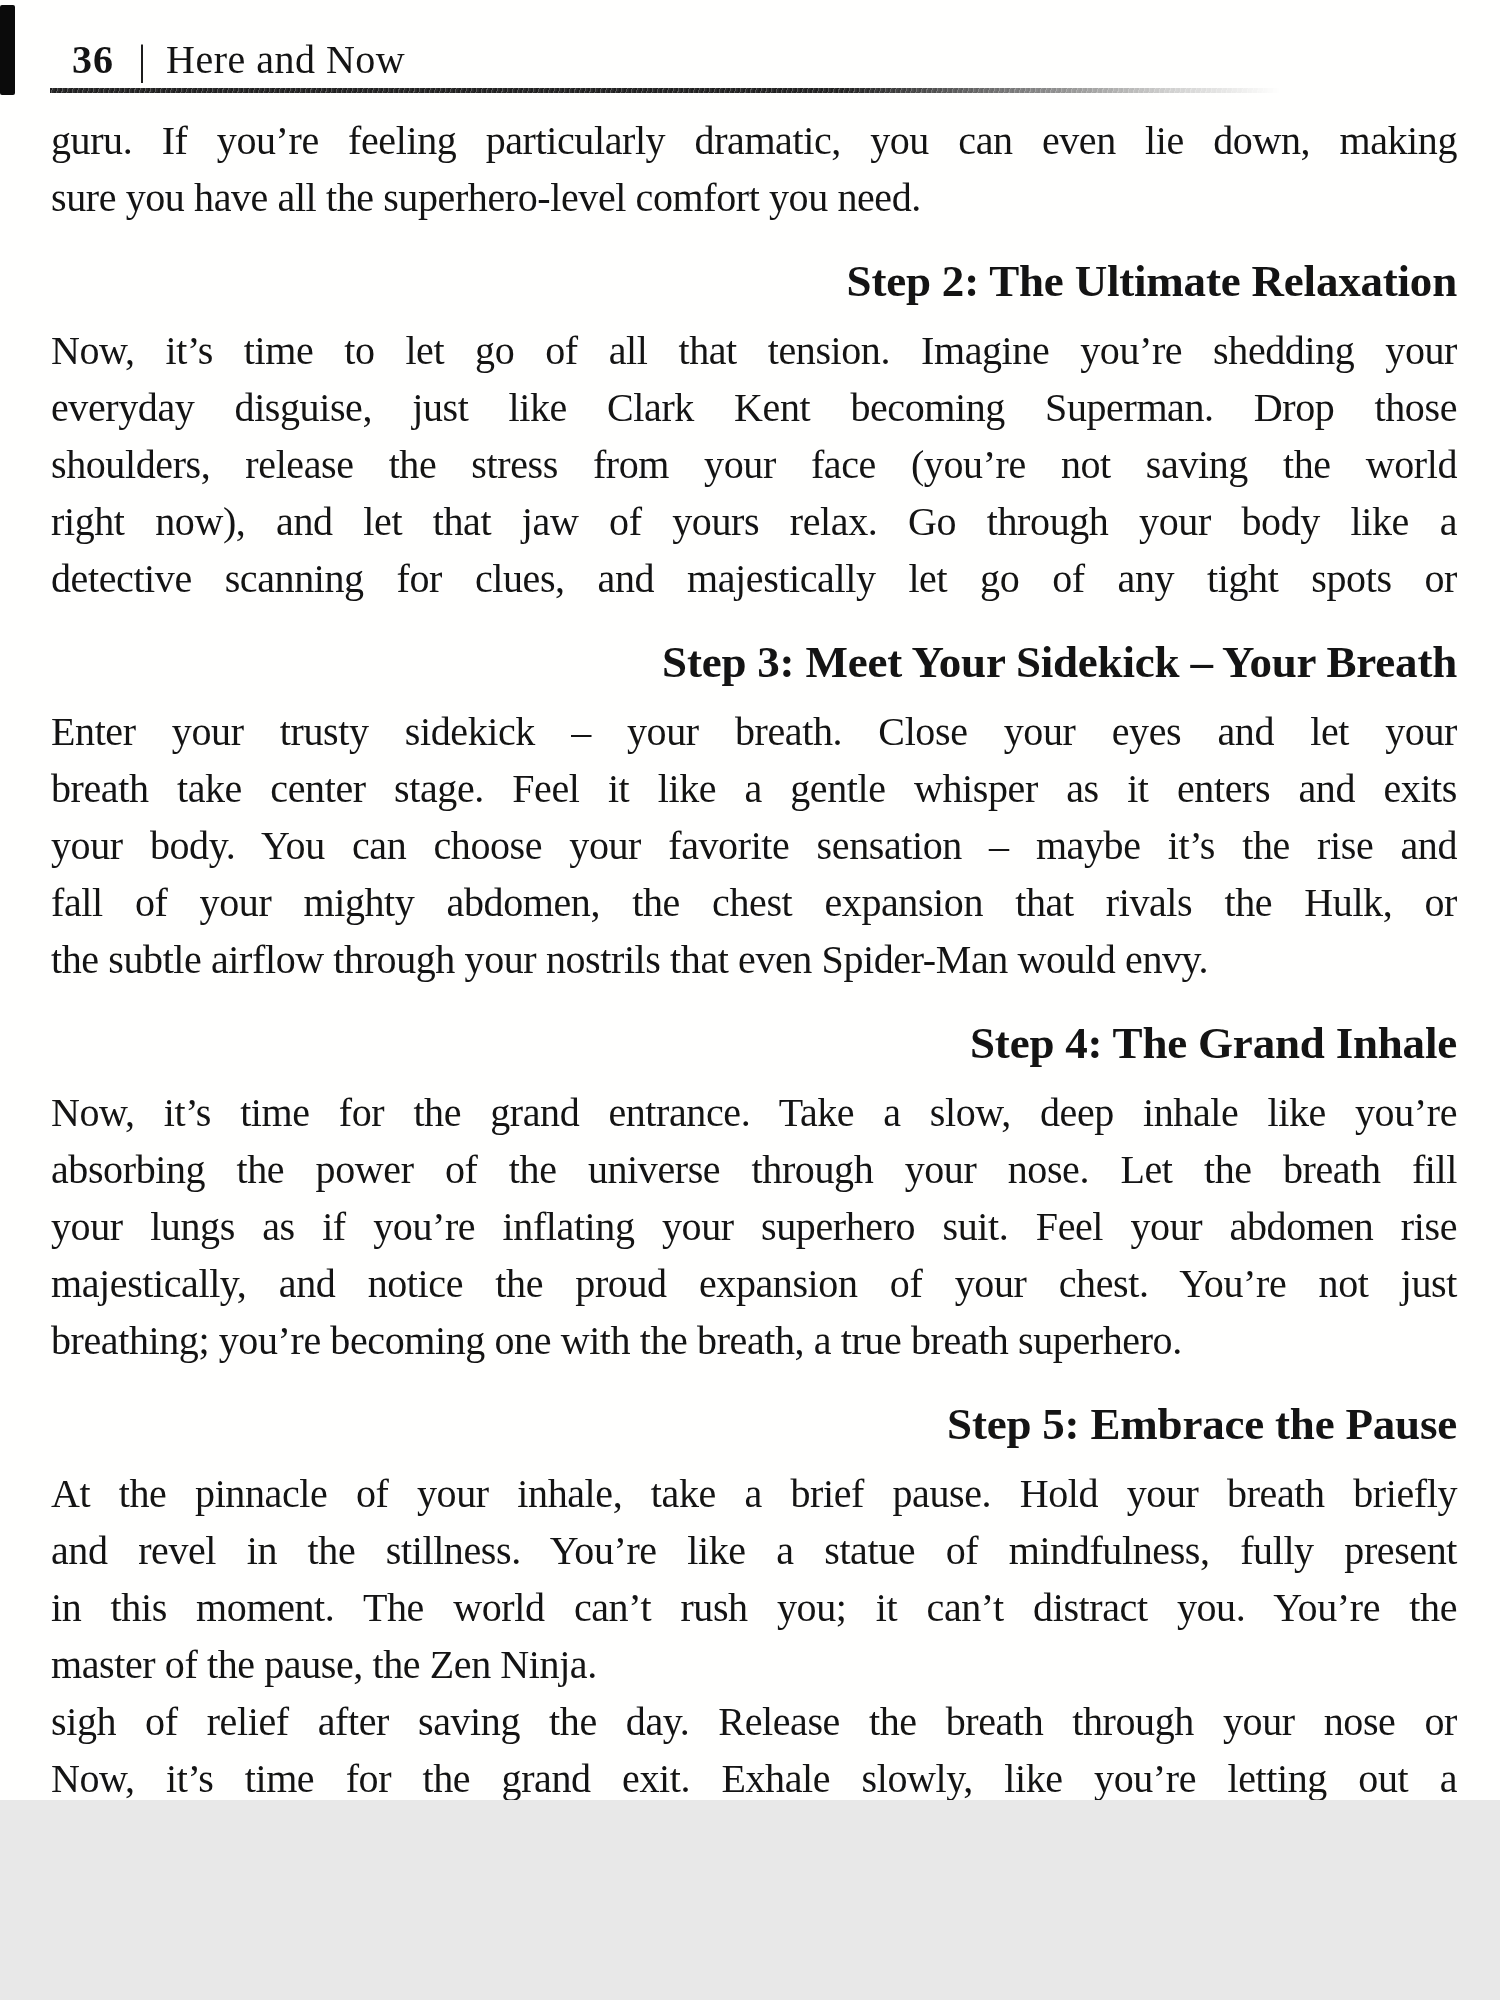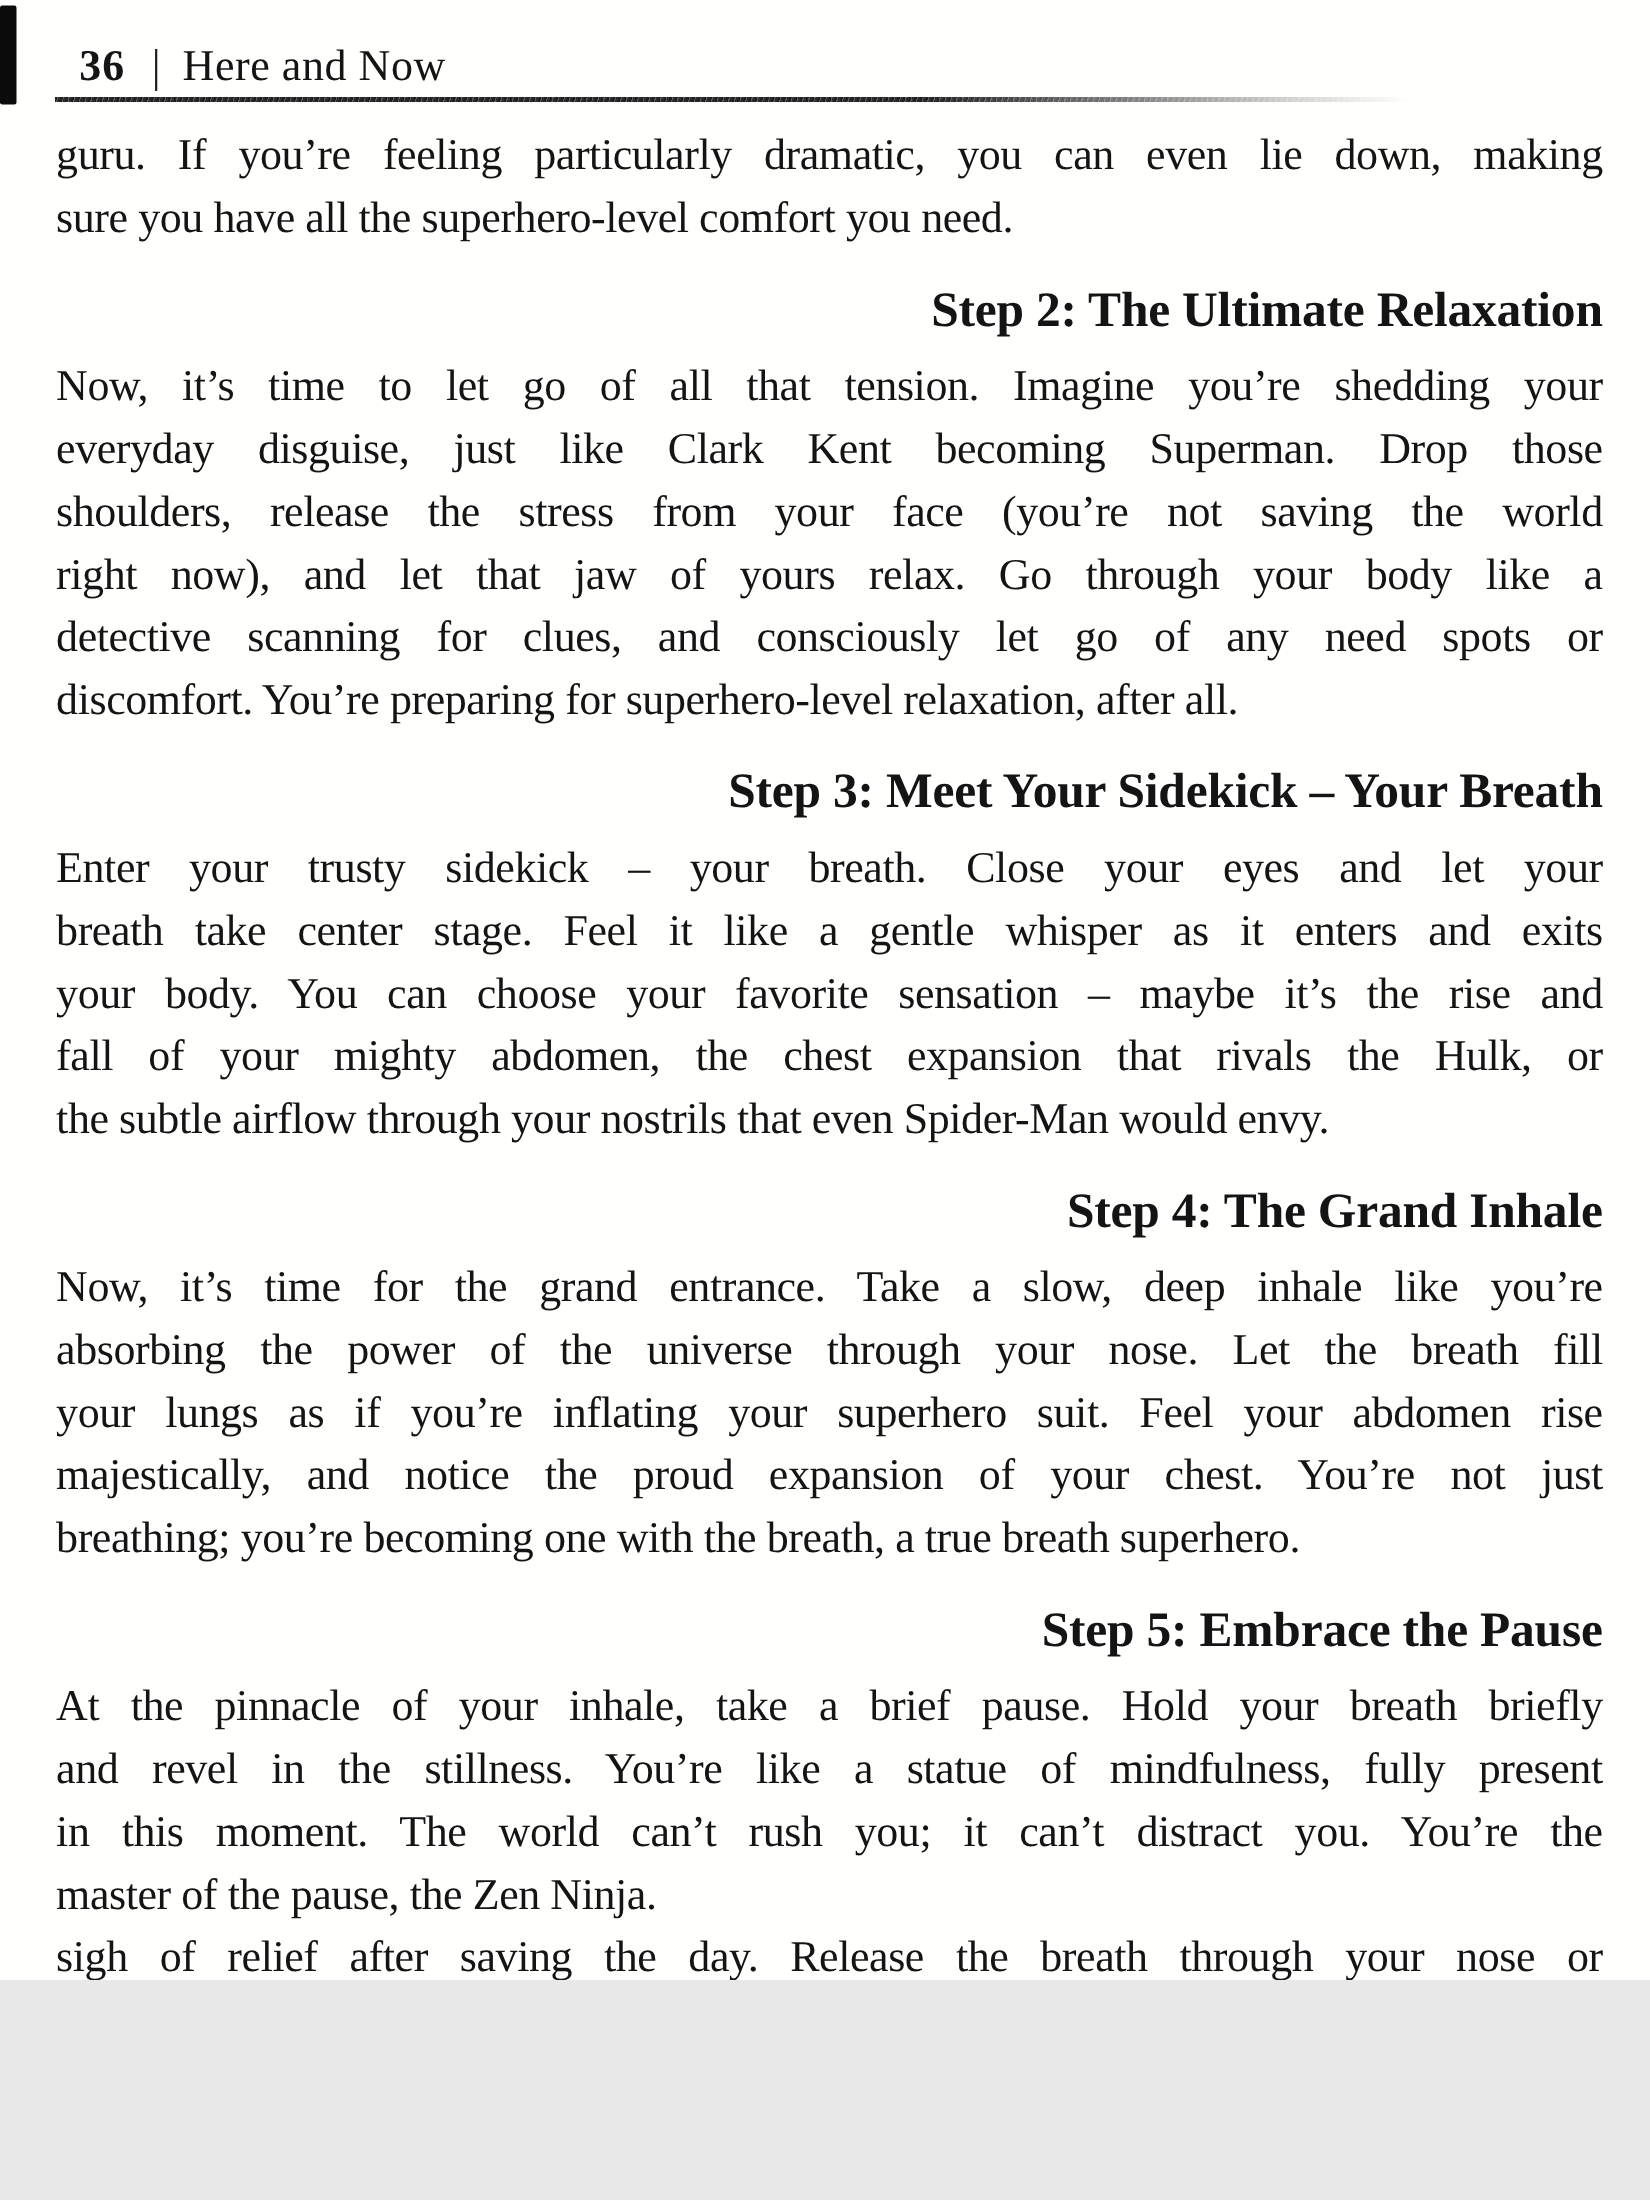--- a/index.html
+++ b/index.html
@@ -94,22 +94,21 @@
       <div class="paragraph">
         <div class="line">guru. If you’re feeling particularly dramatic, you can even lie down, making</div>
         <div class="line last">sure you have all the superhero-level comfort you need.</div>
       </div>
       <div class="heading">Step 2: The Ultimate Relaxation</div>
       <div class="paragraph">
         <div class="line">Now, it’s time to let go of all that tension. Imagine you’re shedding your</div>
         <div class="line">everyday disguise, just like Clark Kent becoming Superman. Drop those</div>
         <div class="line">shoulders, release the stress from your face (you’re not saving the world</div>
         <div class="line">right now), and let that jaw of yours relax. Go through your body like a</div>
-        <div class="line">detective scanning for clues, and consciously let go of any need spots or</div>
-        <div class="line last">discomfort. You’re preparing for superhero-level relaxation, after all.</div>
+        <div class="line">detective scanning for clues, and majestically let go of any tight spots or</div>
       </div>
       <div class="heading">Step 3: Meet Your Sidekick – Your Breath</div>
       <div class="paragraph">
         <div class="line">Enter your trusty sidekick – your breath. Close your eyes and let your</div>
         <div class="line">breath take center stage. Feel it like a gentle whisper as it enters and exits</div>
         <div class="line">your body. You can choose your favorite sensation – maybe it’s the rise and</div>
         <div class="line">fall of your mighty abdomen, the chest expansion that rivals the Hulk, or</div>
         <div class="line last">the subtle airflow through your nostrils that even Spider-Man would envy.</div>
       </div>
       <div class="heading">Step 4: The Grand Inhale</div>

